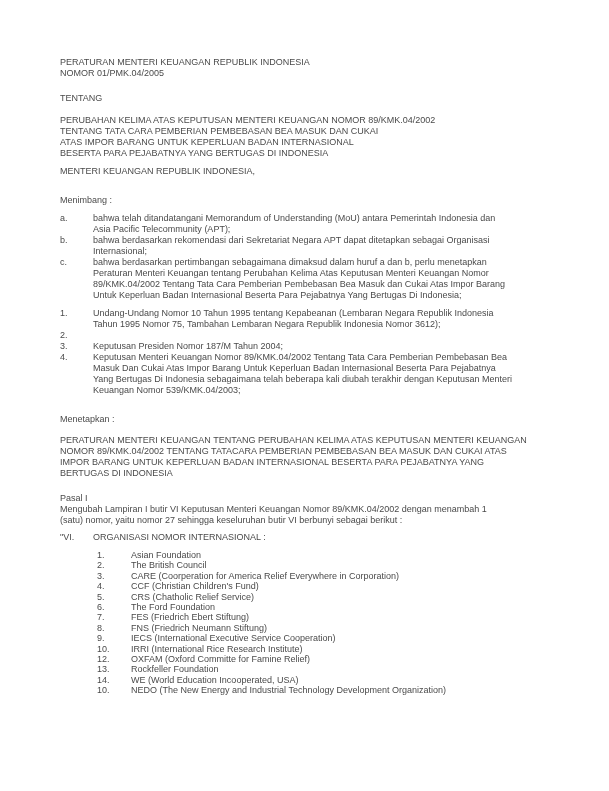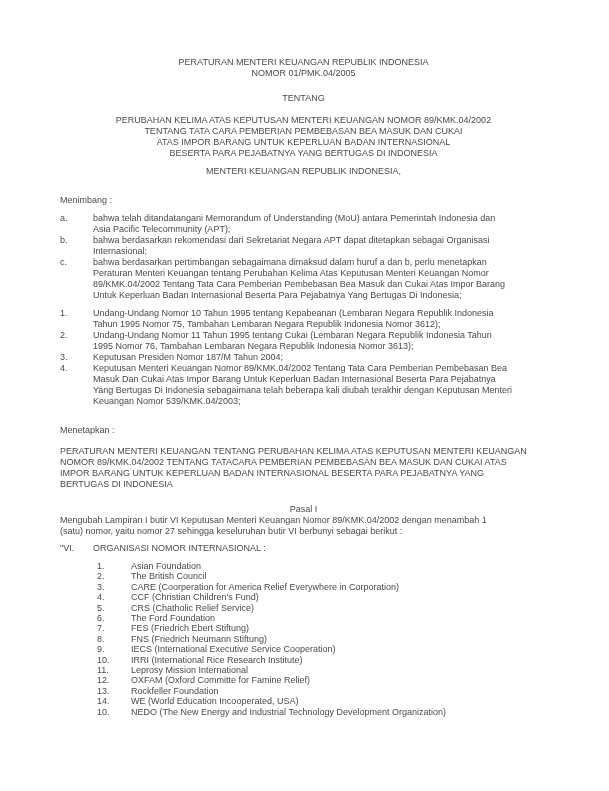--- a/index.html
+++ b/index.html
@@ -11,21 +11,21 @@
     overflow: hidden;
   }
   .doc {
     box-sizing: border-box;
     padding: 57px 62px 0 60px;
     font-family: "Liberation Sans", "DejaVu Sans", sans-serif;
     font-size: 9px;
     line-height: 11px;
     color: #4a4a4a;
   }
-  .center { text-align: center; }
+  .center { text-align: left; }
   .tentang { margin-top: 14px; }
   .subject { margin-top: 11px; }
   .issuer { margin-top: 7px; }
   .section-label { margin-top: 18px; }
   .hang-list { margin-top: 7px; }
   .hang { display: flex; align-items: flex-start; }
   .hang .marker { flex: 0 0 33px; }
   .hang .text { flex: 1 1 auto; max-width: 421px; }
   .mengingat-label { margin-top: 5px; }
   .memutuskan-heading { margin-top: 14px; }
@@ -80,21 +80,20 @@
 
     <div class="hang-list">
 
         <div class="hang">
           <span class="marker">1.</span>
           <span class="text">Undang-Undang Nomor 10 Tahun 1995 tentang Kepabeanan (Lembaran Negara Republik Indonesia Tahun 1995 Nomor 75, Tambahan Lembaran Negara Republik Indonesia Nomor 3612);</span>
         </div>
 
         <div class="hang">
           <span class="marker">2.</span>
-          <span class="text">Undang-Undang Nomor 11 Tahun 1995 tentang Cukai (Lembaran Negara Republik Indonesia Tahun 1995 Nomor 76, Tambahan Lembaran Negara Republik Indonesia Nomor 3613);</span>
         </div>
 
         <div class="hang">
           <span class="marker">3.</span>
           <span class="text">Keputusan Presiden Nomor 187/M Tahun 2004;</span>
         </div>
 
         <div class="hang">
           <span class="marker">4.</span>
           <span class="text">Keputusan Menteri Keuangan Nomor 89/KMK.04/2002 Tentang Tata Cara Pemberian Pembebasan Bea Masuk Dan Cukai Atas Impor Barang Untuk Keperluan Badan Internasional Beserta Para Pejabatnya Yang Bertugas Di Indonesia sebagaimana telah beberapa kali diubah terakhir dengan Keputusan Menteri Keuangan Nomor 539/KMK.04/2003;</span>
@@ -157,24 +156,20 @@
         <div class="hang">
           <span class="marker">9.</span>
           <span class="text">IECS (International Executive Service Cooperation)</span>
         </div>
 
         <div class="hang">
           <span class="marker">10.</span>
           <span class="text">IRRI (International Rice Research Institute)</span>
         </div>
 
-        <div class="hang">
-          <span class="marker">11.</span>
-          <span class="text">Leprosy Mission International</span>
-        </div>
 
         <div class="hang">
           <span class="marker">12.</span>
           <span class="text">OXFAM (Oxford Committe for Famine Relief)</span>
         </div>
 
         <div class="hang">
           <span class="marker">13.</span>
           <span class="text">Rockfeller Foundation</span>
         </div>

